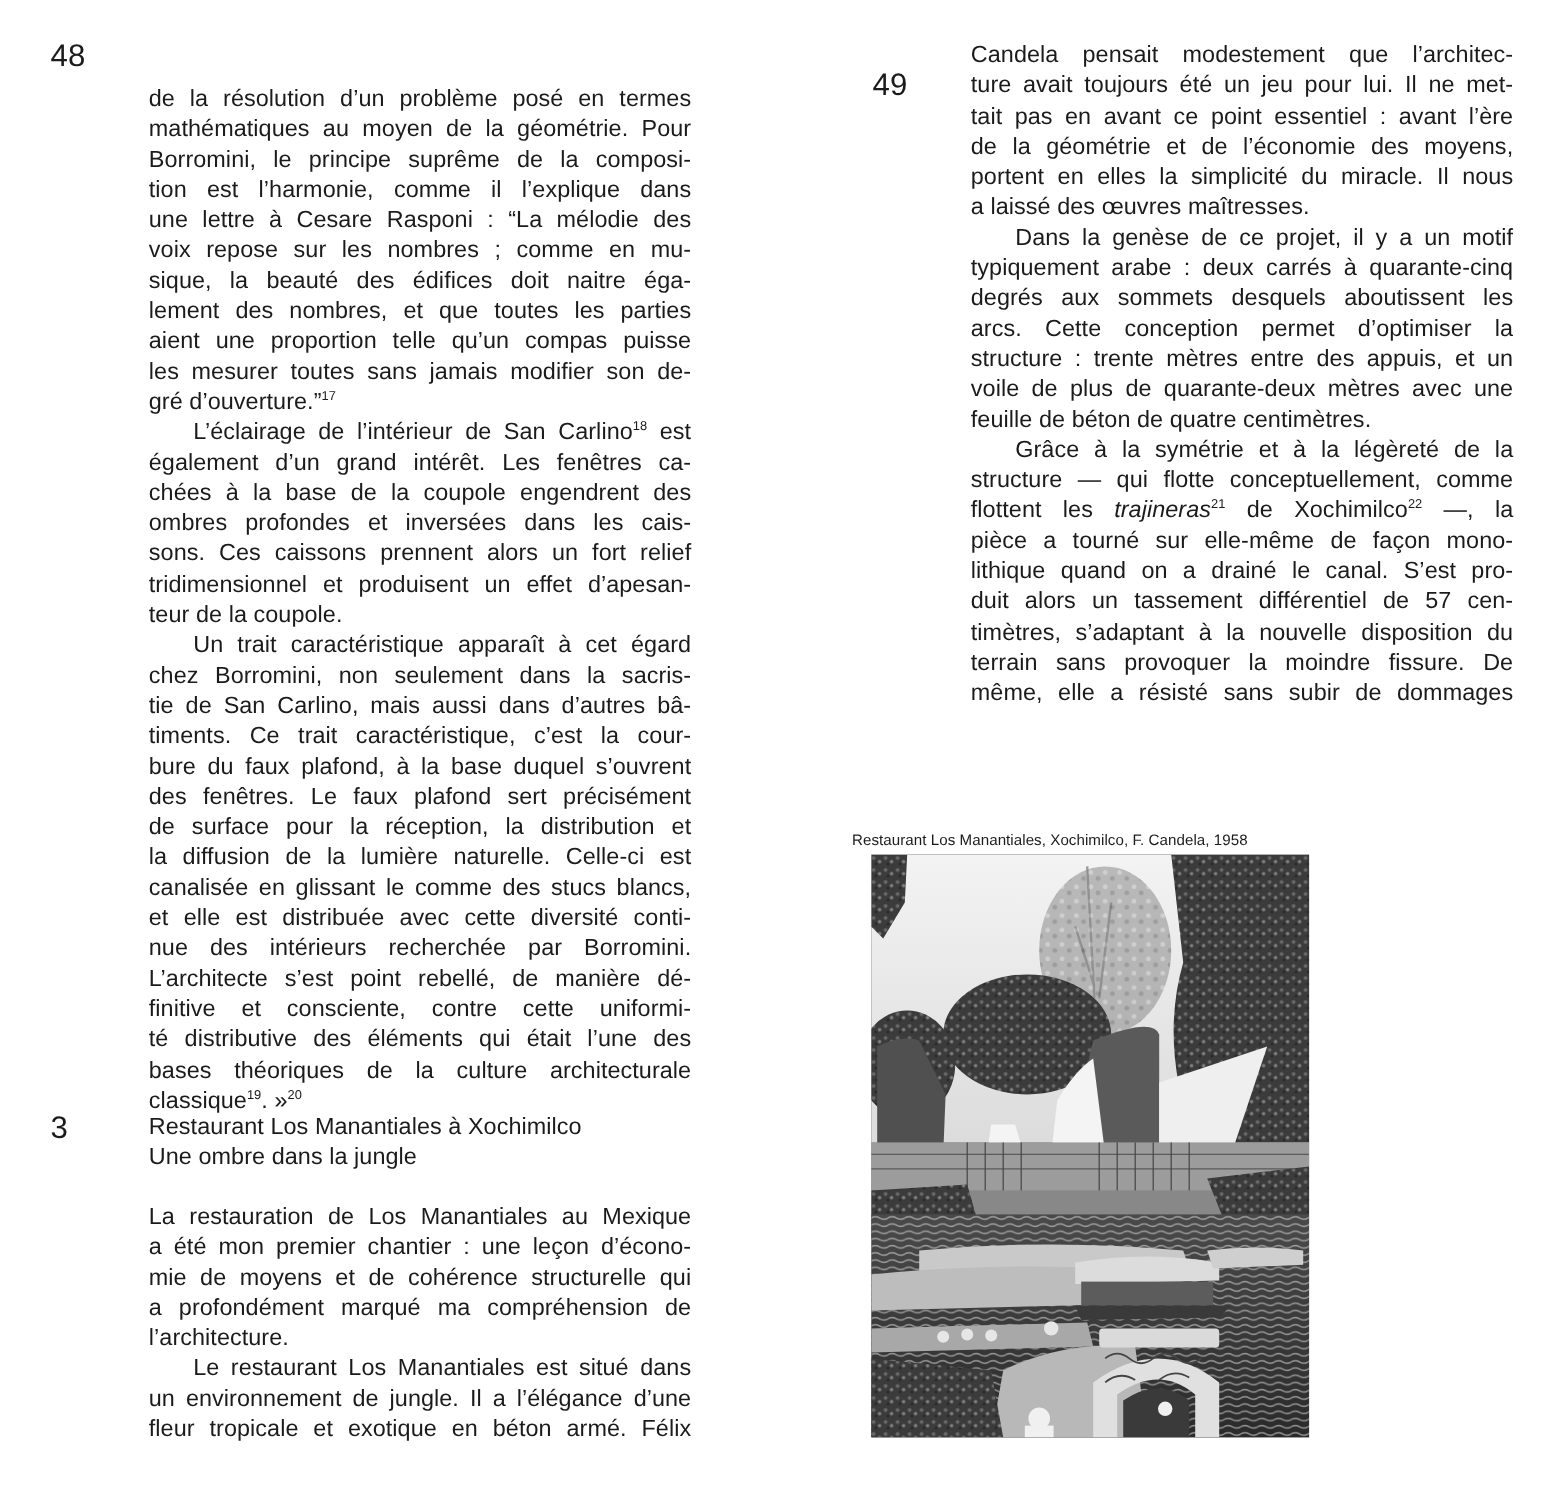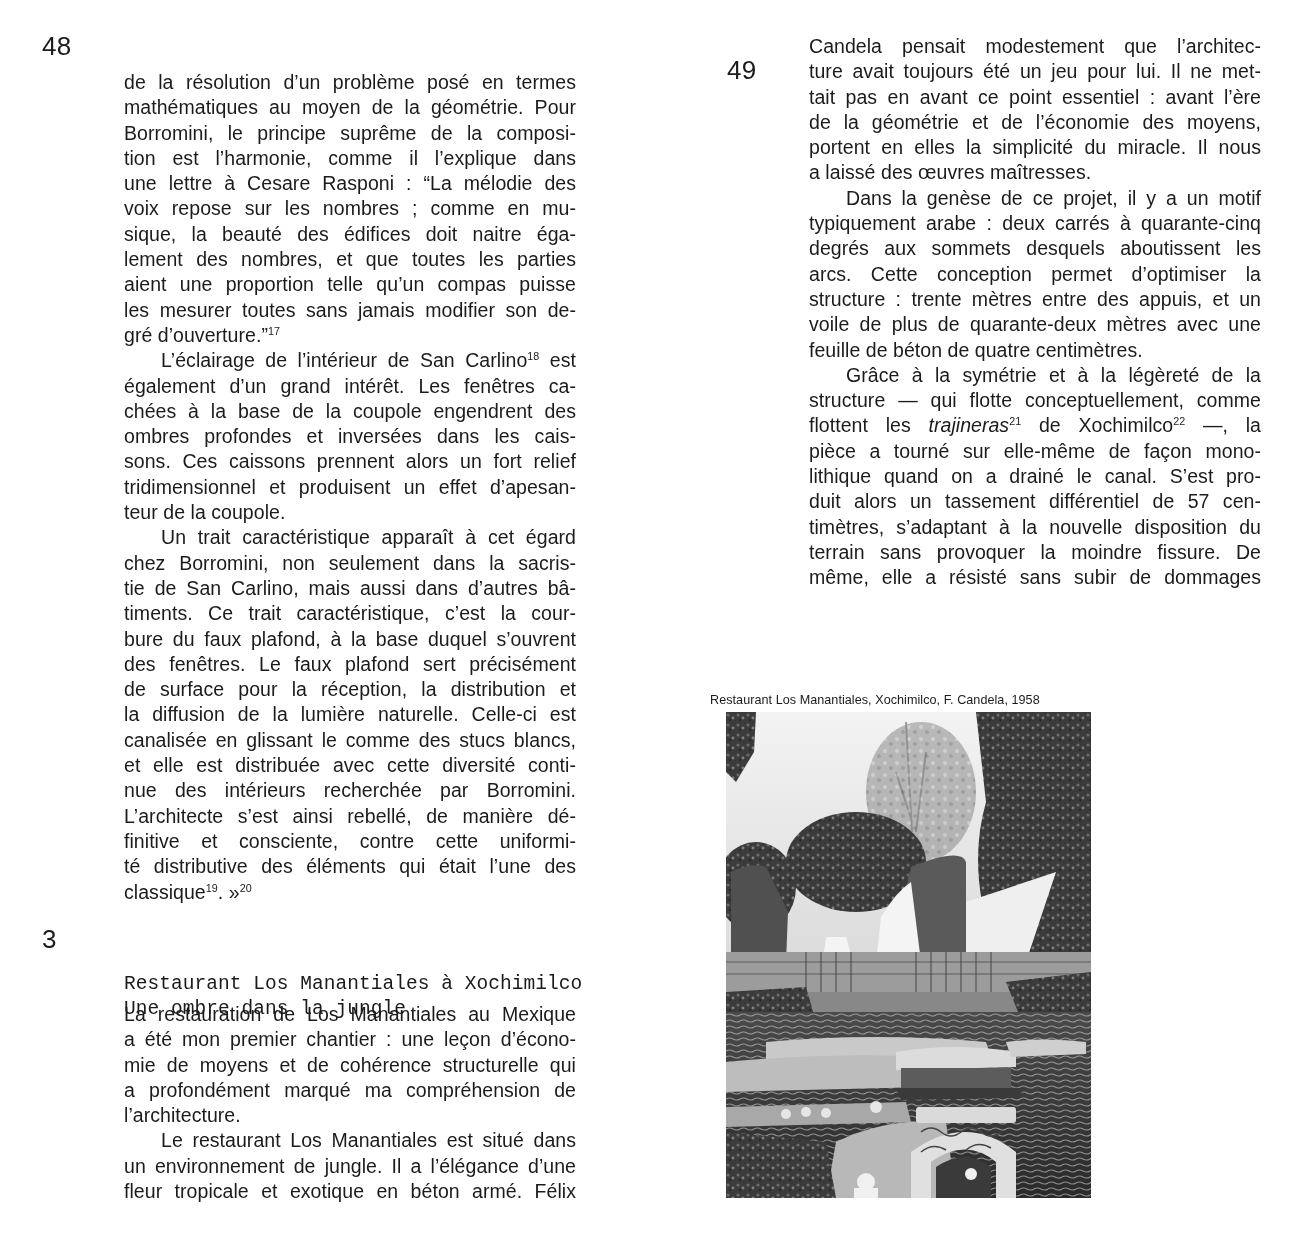--- a/index.html
+++ b/index.html
@@ -64,28 +64,29 @@
     <span class="ln">chez Borromini, non seulement dans la sacris-</span>
     <span class="ln">tie de San Carlino, mais aussi dans d’autres bâ-</span>
     <span class="ln">timents. Ce trait caractéristique, c’est la cour-</span>
     <span class="ln">bure du faux plafond, à la base duquel s’ouvrent</span>
     <span class="ln">des fenêtres. Le faux plafond sert précisément</span>
     <span class="ln">de surface pour la réception, la distribution et</span>
     <span class="ln">la diffusion de la lumière naturelle. Celle-ci est</span>
     <span class="ln">canalisée en glissant le comme des stucs blancs,</span>
     <span class="ln">et elle est distribuée avec cette diversité conti-</span>
     <span class="ln">nue des intérieurs recherchée par Borromini.</span>
-    <span class="ln">L’architecte s’est ainsi rebellé, de manière dé-</span>
+    <span class="ln">L’architecte s’est point rebellé, de manière dé-</span>
     <span class="ln">finitive et consciente, contre cette uniformi-</span>
     <span class="ln">té distributive des éléments qui était l’une des</span>
+    <span class="ln">bases théoriques de la culture architecturale</span>
     <span class="ln last">classique<sup class="fn">19</sup>. »<sup class="fn">20</sup></span>
   </div>
 
 <div class="pnum" style="left:42px; top:927px;">3</div>
-<div class="col" style="left:124px; top:972px;font-family:Liberation Mono, monospace;">
+<div class="col" style="left:124px; top:927px;">
   <span class="ln last">Restaurant Los Manantiales à Xochimilco</span>
   <span class="ln last">Une ombre dans la jungle</span>
 </div>
 <div class="col" id="section-col" style="left:124px; top:1002px;">
     <span class="ln">La restauration de Los Manantiales au Mexique</span>
     <span class="ln">a été mon premier chantier : une leçon d’écono-</span>
     <span class="ln">mie de moyens et de cohérence structurelle qui</span>
     <span class="ln">a profondément marqué ma compréhension de</span>
     <span class="ln last">l’architecture.</span>
     <span class="ln ind">Le restaurant Los Manantiales est situé dans</span>

